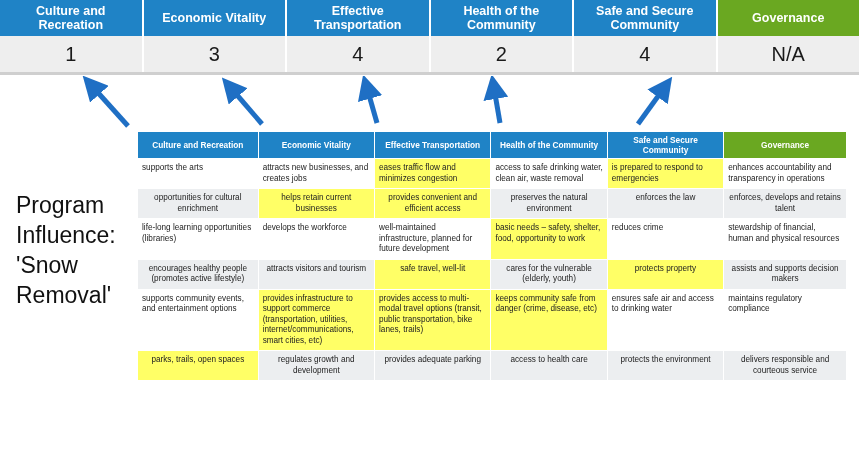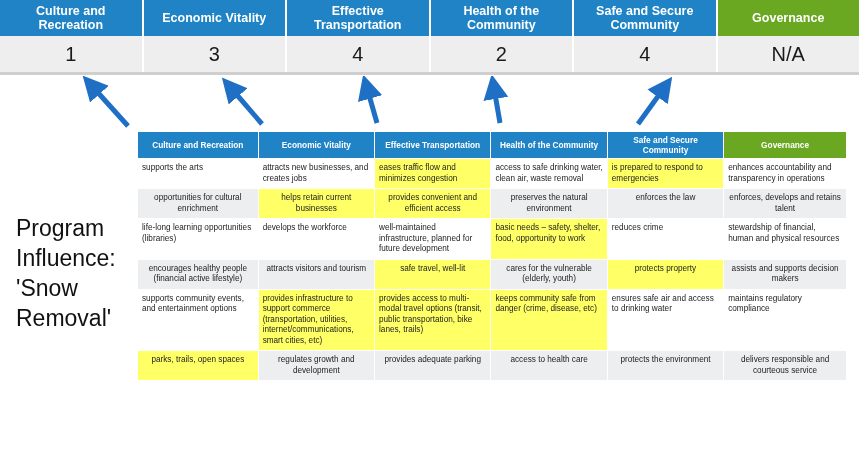--- a/index.html
+++ b/index.html
@@ -77,21 +77,21 @@
     left: 0;
     top: 76px;
     width: 859px;
     height: 58px;
   }
 
   
   #caption {
     position: absolute;
     left: 16px;
-    top: 213px;
+    top: 190px;
     width: 120px;
     font-size: 23px;
     line-height: 30px;
     color: #111111;
   }
 
   
   #matrix {
     position: absolute;
     left: 137px;
@@ -231,21 +231,21 @@
       </tr>
       <tr>
         <td>life-long learning opportunities (libraries)</td>
         <td>develops the workforce</td>
         <td>well-maintained infrastructure, planned for future development</td>
         <td class="hl">basic needs – safety, shelter, food, opportunity to work</td>
         <td>reduces crime</td>
         <td>stewardship of financial, human and physical resources</td>
       </tr>
       <tr class="shade">
-        <td>encourages healthy people (financial active lifestyle)</td>
+        <td>encourages healthy people (promotes active lifestyle)</td>
         <td>attracts visitors and tourism</td>
         <td class="hl">safe travel, well-lit</td>
         <td>cares for the vulnerable (elderly, youth)</td>
         <td class="hl">protects property</td>
         <td>assists and supports decision makers</td>
       </tr>
       <tr>
         <td>supports community events, and entertainment options</td>
         <td class="hl">provides infrastructure to support commerce (transportation, utilities, internet/communications, smart cities, etc)</td>
         <td class="hl">provides access to multi-modal travel options (transit, public transportation, bike lanes, trails)</td>

